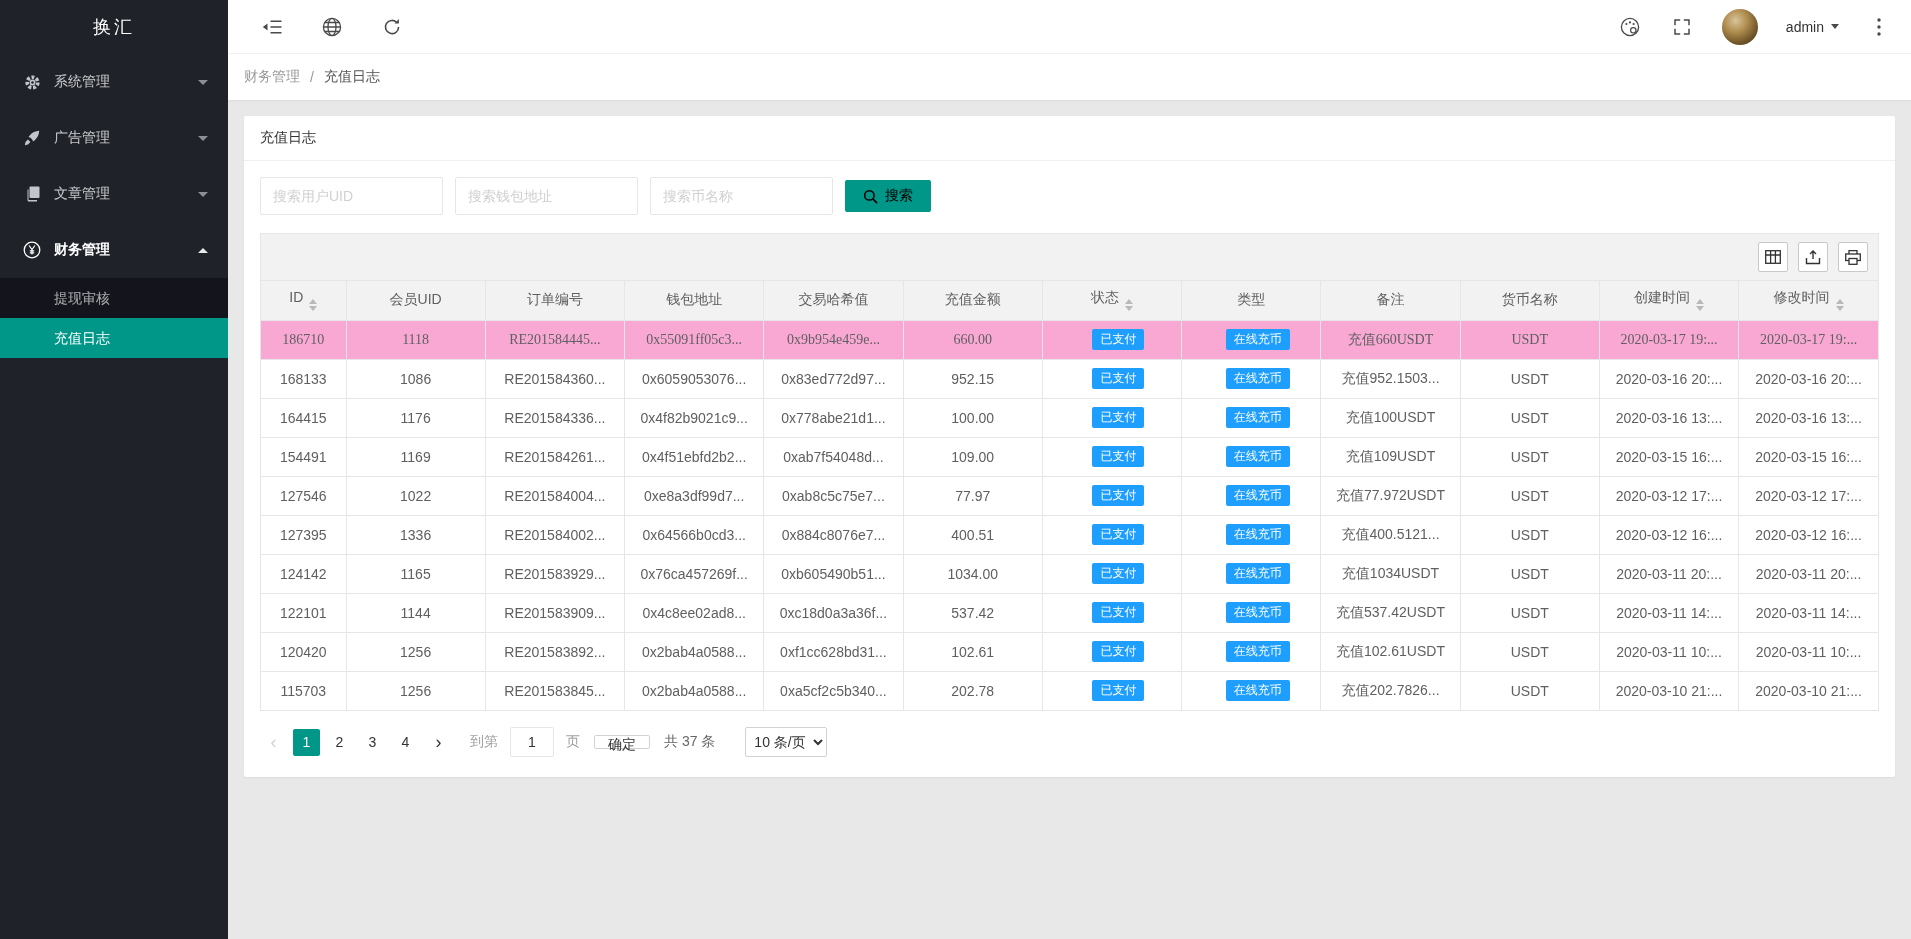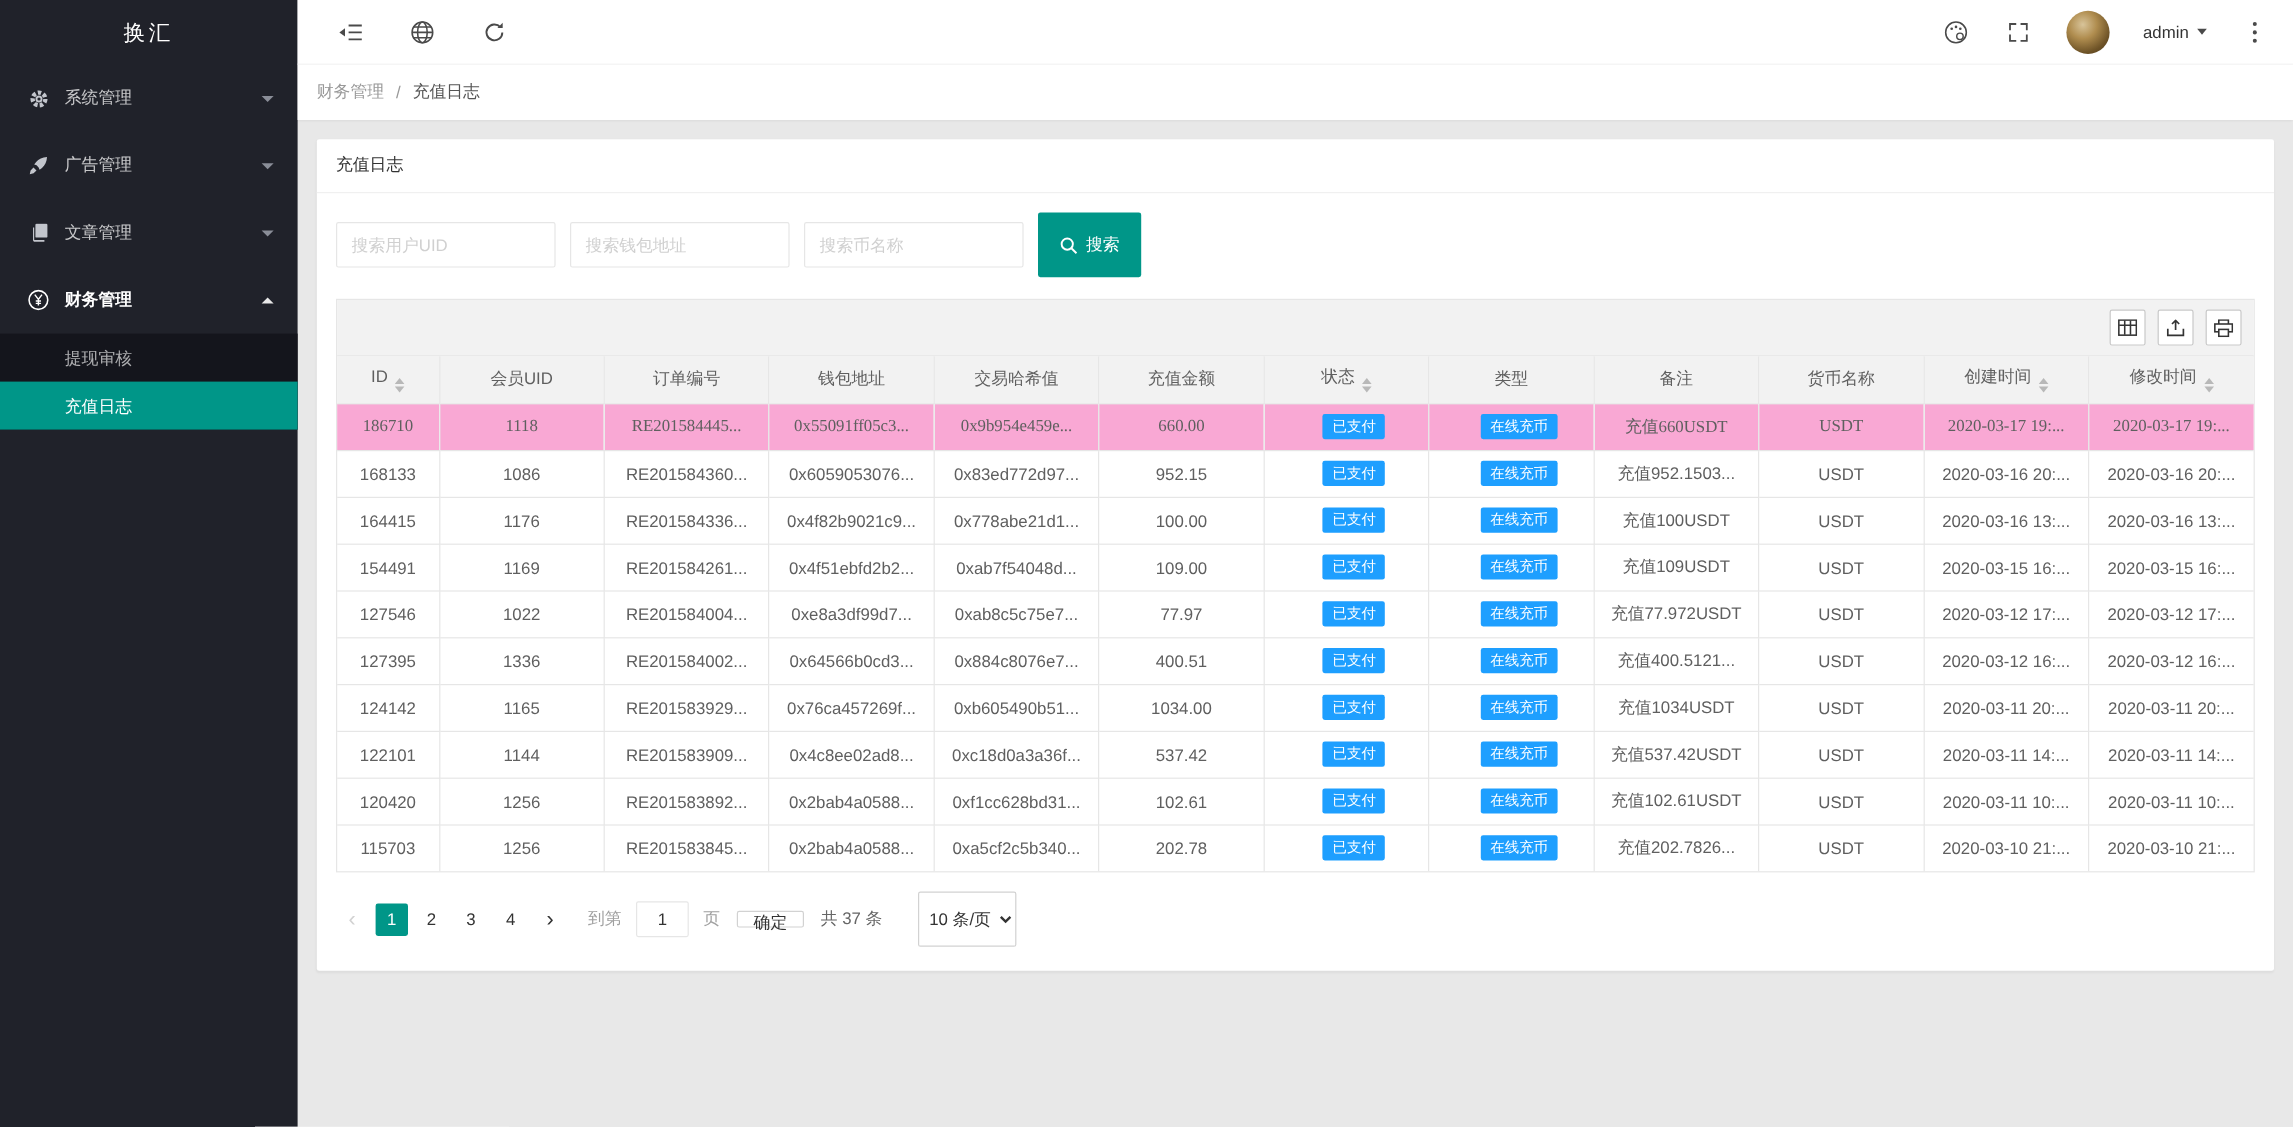--- a/index.html
+++ b/index.html
@@ -5,21 +5,21 @@
   * { box-sizing: border-box; margin: 0; padding: 0; }
   html,body { width: 1911px; height: 939px; }
   body {
     font-family: "Liberation Sans", "DejaVu Sans", sans-serif;
     background: #e8e8e8;
     display: flex;
     overflow: hidden;
     font-size: 14px;
   }
   
-  .sidebar { width: 248px; flex-shrink: 0; background: #20222a; height: 100%; }
+  .sidebar { width: 228px; flex-shrink: 0; background: #20222a; height: 100%; }
   .logo { height: 54px; line-height: 54px; text-align: center; color: #ffffff; font-size: 18px; letter-spacing: 3px; }
   .menu-item { height: 56px; display: flex; align-items: center; padding: 0 20px 0 22px; color: rgba(255,255,255,.75); cursor: pointer; position: relative; }
   .menu-item .mi-icon { width: 20px; margin-right: 12px; display: flex; align-items: center; justify-content: center; color: #c2c5cc; }
   .menu-item .mi-label { flex: 1; }
   .menu-item.active { color: #ffffff; font-weight: bold; }
   .menu-item.active .mi-icon { color: #ffffff; }
   .caret { width: 0; height: 0; }
   .caret.down { border-top: 5px solid #8a8e98; border-left: 5px solid transparent; border-right: 5px solid transparent; }
   .caret.up { border-bottom: 5px solid #e8e8e8; border-left: 5px solid transparent; border-right: 5px solid transparent; }
   .submenu { background: #14151c; }
@@ -42,21 +42,21 @@
   .bc-current { color: #555555; }
   
   .content { flex: 1; padding: 16px; overflow: auto; }
   .panel { background: #ffffff; border-radius: 2px; box-shadow: 0 1px 2px rgba(0,0,0,.05); }
   .panel-header { padding: 13px 16px; color: #333333; border-bottom: 1px solid #f0f0f0; }
   .panel-body { padding: 14px 16px 20px; }
   
   .search-row { display: flex; align-items: center; gap: 12px; margin: 2px 0 18px; }
   .search-input { width: 183px; height: 38px; border: 1px solid #e6e6e6; border-radius: 2px; padding: 0 12px; font-size: 14px; color: #666; outline: none; font-family: inherit; }
   .search-input::placeholder { color: #d0d0d0; }
-  .search-btn { height: 54px; padding: 0 18px; background: #009688; color: #ffffff; border: none; border-radius: 2px; font-size: 14px; display: flex; align-items: center; gap: 7px; cursor: pointer; font-family: inherit; }
+  .search-btn { height: 32px; padding: 0 18px; background: #009688; color: #000000; border: none; border-radius: 2px; font-size: 14px; display: flex; align-items: center; gap: 7px; cursor: pointer; font-family: inherit; }
   
   .table-view { border: 1px solid #e6e6e6; }
   .table-toolbar { background: #f2f2f2; padding: 8px 10px; display: flex; justify-content: flex-end; gap: 10px; border-bottom: 1px solid #e6e6e6; }
   .tool-btn { width: 30px; height: 30px; background: #ffffff; border: 1px solid #c9c9c9; border-radius: 2px; display: flex; align-items: center; justify-content: center; cursor: pointer; color: #333333; }
   table { width: 100%; border-collapse: collapse; table-layout: fixed; color: #5f5f5f; font-size: 14px; }
   col.c-id { width: 85px; }
   thead th { background: #f2f2f2; font-weight: normal; height: 39px; border-right: 1px solid #e6e6e6; border-bottom: 1px solid #e6e6e6; color: #5f5f5f; }
   thead th:last-child, tbody td:last-child { border-right: none; }
   tbody td { height: 39px; text-align: center; border-right: 1px solid #e6e6e6; border-bottom: 1px solid #e6e6e6; white-space: nowrap; overflow: hidden; text-overflow: ellipsis; padding: 0 6px; }
   tbody tr:first-child { background: #f9a8d4; font-family: Liberation Serif, serif; }
@@ -69,21 +69,21 @@
   .pagination { display: flex; align-items: center; margin-top: 16px; color: #666; gap: 6px; }
   .page-btn { min-width: 27px; height: 27px; line-height: 27px; text-align: center; border-radius: 2px; cursor: pointer; color: #333; padding: 0 5px; }
   .page-btn.active { background: #009688; color: #ffffff; cursor: default; }
   .page-prev { color: #d2d2d2; font-size: 18px; }
   .page-next { color: #333; font-size: 18px; }
   .jump-label { color: #a0a0a0; margin-left: 12px; }
   .jump-label2 { color: #a0a0a0; }
   .jump-input { width: 44px; height: 30px; border: 1px solid #e6e6e6; border-radius: 2px; text-align: center; font-size: 14px; color: #333; outline: none; margin: 0 6px; font-family: inherit; }
   .confirm-btn { height: 14px; padding: 0 13px; background: #fff; border: 1px solid #d2d2d2; border-radius: 2px; font-size: 14px; color: #333; cursor: pointer; margin: 0 8px; font-family: inherit; }
   .total-label { color: #666; margin-right: 24px; }
-  .size-select { height: 46px; border: 1px solid #d2d2d2; border-radius: 2px; font-size: 14px; color: #333; background: #fff; padding: 0 4px; outline: none; font-family: inherit; }
+  .size-select { height: 30px; border: 1px solid #d2d2d2; border-radius: 2px; font-size: 14px; color: #333; background: #fff; padding: 0 4px; outline: none; font-family: inherit; }
 </style>
 </head>
 <body>
 
 <div class="sidebar">
   <div class="logo">换汇</div>
   <div id="sidebar-nav">
       <div class="menu-item">
         <span class="mi-icon">
           <svg width="17" height="17" viewBox="0 0 16 16">

